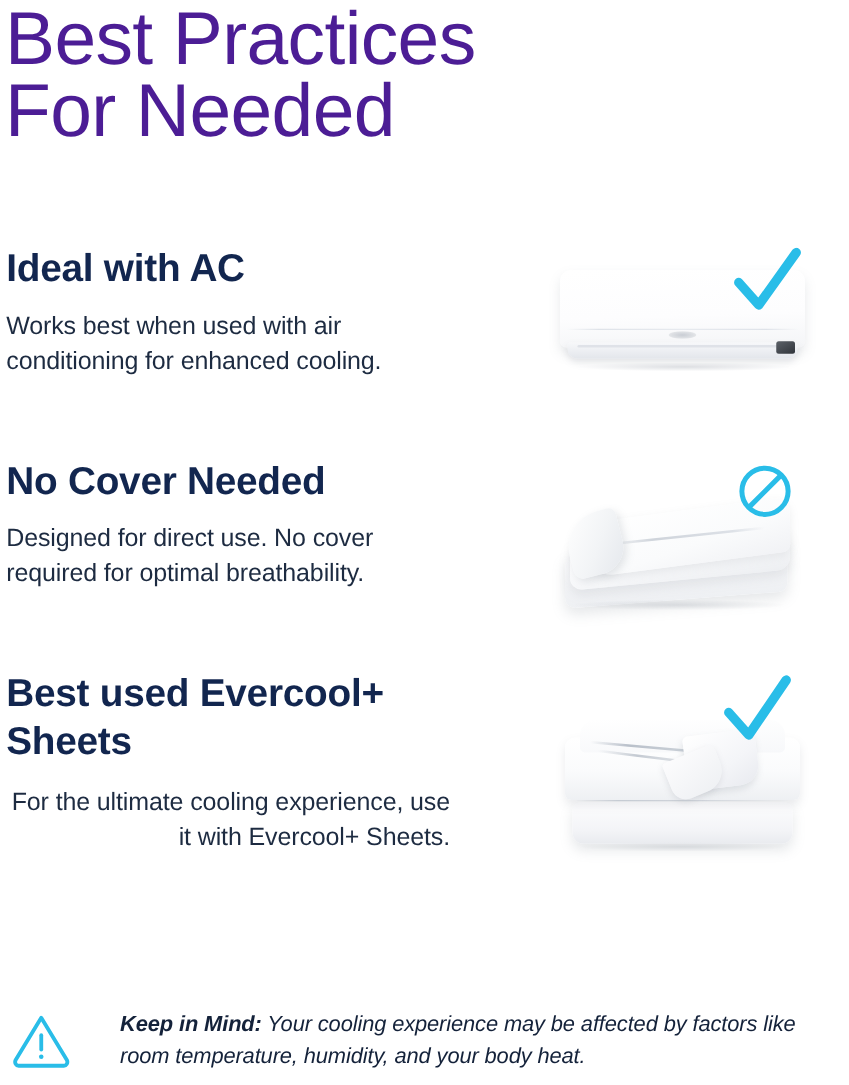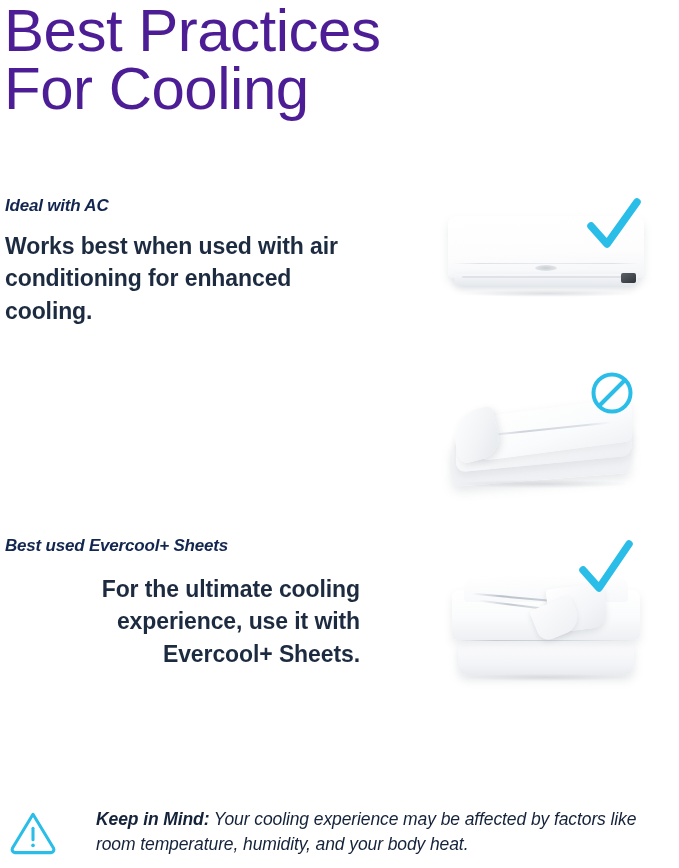--- a/index.html
+++ b/index.html
@@ -42,31 +42,30 @@
   .section-3 { top: 536px; }
 
   .sec-text {
     position: absolute;
     left: 5px;
     top: 0;
     width: 400px;
   }
   .sec-heading {
     color: #12264f;
-    font-size: 17px;
+    font-size: 31px;
     font-weight: 700;
     line-height: 1.22;
     letter-spacing: -0.2px;
-    font-style: italic;
   }
   .sec-body {
     margin-top: 13px;
     color: #1d2b41;
-    font-size: 23px;
-    font-weight: 700;
+    font-size: 20px;
+    font-weight: 400;
     line-height: 1.42;
     letter-spacing: -0.1px;
     max-width: 345px;
   }
   .section-3 .sec-body { margin-top: 16px; max-width: 355px; text-align: right; }
 
   
   .sec-visual {
     position: absolute;
     right: 24px;
@@ -240,21 +239,21 @@
     line-height: 1.42;
     letter-spacing: -0.1px;
   }
   .footnote-lead { font-weight: 700; font-style: italic; margin-top: 24px; }
 </style>
 </head>
 <body>
 
 <h1 class="page-title">
   <span class="t-line">Best Practices</span>
-  <span class="t-line">For Cooling</span>
+  <span class="t-line">For Needed</span>
 </h1>
 
 <section class="section section-1">
   <div class="sec-text">
     <div class="sec-heading">Ideal with AC</div>
     <div class="sec-body">Works best when used with air conditioning for enhanced cooling.</div>
   </div>
 
   <div class="sec-visual">
     <div class="ac-wrap">
@@ -266,20 +265,24 @@
       <div class="ac-shadow"></div>
     </div>
 
     <svg class="mark mark-check-1" viewBox="0 0 58 56">
       <path d="M6 28 L22 46 L52 4" fill="none" stroke="#29bde8" stroke-width="7.5" stroke-linecap="round" stroke-linejoin="round"></path>
     </svg>
   </div>
 </section>
 
 <section class="section section-2">
+  <div class="sec-text">
+    <div class="sec-heading">No Cover Needed</div>
+    <div class="sec-body">Designed for direct use. No cover required for optimal breathability.</div>
+  </div>
 
   <div class="sec-visual">
     <div class="duvet-wrap">
       <div class="duvet-base"></div>
       <div class="duvet-mid"></div>
       <div class="duvet-top"></div>
       <div class="duvet-crease"></div>
       <div class="duvet-flap"></div>
       <div class="duvet-shadow"></div>
     </div>

